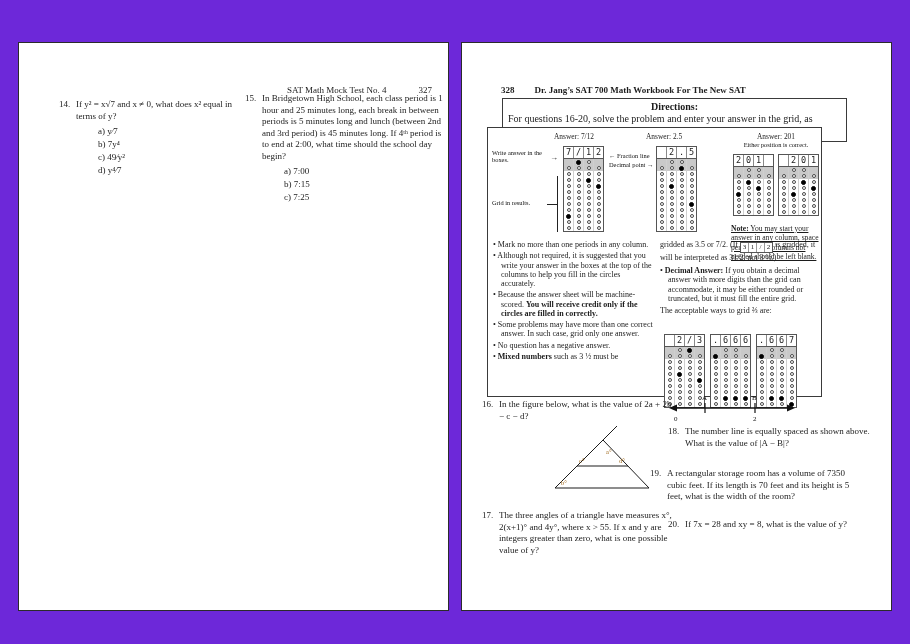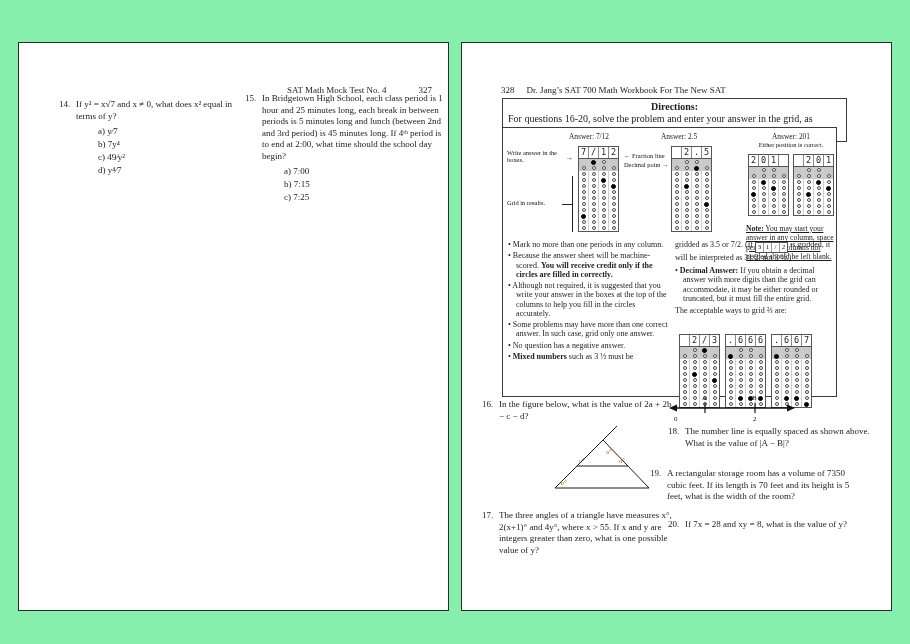--- a/index.html
+++ b/index.html
@@ -1,39 +1,39 @@
 <!DOCTYPE html>
 <html><head>
 <meta charset="utf-8">
 <style>
   html,body{margin:0;padding:0;background:#fff;}
-  .canvas{position:relative;width:910px;height:644px;background:#86efac;overflow:hidden;
+  .canvas{position:relative;width:910px;height:644px;background:#6d28d9;overflow:hidden;
           font-family:"Liberation Serif",serif;color:#1c1c1c;}
   .page{position:absolute;top:42px;width:429px;height:567px;border:1px solid #2b2b2b;background:#fff;}
   .page-left{left:18px;}
   .page-right{left:461px;}
 
   .lp-header{position:absolute;left:268px;top:42px;font-size:9px;display:flex;gap:32px;white-space:nowrap;}
-  .rp-header{position:absolute;left:39px;top:42px;font-size:9px;display:flex;gap:12px;white-space:nowrap;}
+  .rp-header{position:absolute;left:39px;top:42px;font-size:9px;display:flex;gap:20px;white-space:nowrap;font-weight:bold;}
 
   .col{position:absolute;}
   .lcol1{left:40px;top:50px;width:182px;}
   .lcol2{left:226px;top:50px;width:200px;}
 
   .q{display:flex;font-size:9px;line-height:1.28;margin-bottom:12px;}
   .qnum{width:17px;flex:none;}
   .qtext{flex:1;}
   .choices{margin-top:3px;}
   .choice{padding-left:22px;line-height:1.45;}
 
   
   .dbox1{position:absolute;left:40px;top:55px;width:333px;border:1px solid #3a3a3a;
          font-size:10px;line-height:1.22;padding:2px 5px 3px 5px;background:#fff;}
   .dtitle{text-align:center;font-weight:bold;}
-  .dbox2{position:absolute;left:40px;top:84px;width:333px;height:268px;border:1px solid #3a3a3a;background:#fff;}
+  .dbox2{position:absolute;left:25px;top:84px;width:333px;height:268px;border:1px solid #3a3a3a;background:#fff;}
 
   .ann{position:absolute;font-size:6.4px;line-height:1.15;color:#111;}
   .ans{position:absolute;font-size:7.4px;white-space:nowrap;}
   .center{text-align:center;}
   .note{position:absolute;left:243px;top:96px;width:90px;font-size:7.6px;line-height:1.25;
         text-decoration:underline;}
   .note .nlabel{font-weight:bold;text-decoration:underline;}
 
   .gwrap{position:absolute;}
   .sgrid{display:inline-block;border:1px solid #555;background:#fff;}
@@ -673,22 +673,22 @@
               </div>
             </div></div>
       </div>
 
       <div class="note">
         <span class="nlabel">Note:</span><span> You may start your answer in any column, space permitting. Columns not needed should be left blank.</span>
       </div>
 
       <div class="blist">
         <div class="bitem"><span>Mark no more than one periods in any column.</span><span class="bb"></span><span></span></div>
+        <div class="bitem"><span>Although not required, it is suggested that you write your answer in the boxes at the top of the columns to help you fill in the circles accurately.</span><span class="bb"></span><span></span></div>
         <div class="bitem"><span>Because the answer sheet will be machine-scored. </span><span class="bb">You will receive credit only if the circles are filled in correctly.</span><span></span></div>
-        <div class="bitem"><span>Although not required, it is suggested that you write your answer in the boxes at the top of the columns to help you fill in the circles accurately.</span><span class="bb"></span><span></span></div>
         <div class="bitem"><span>Some problems may have more than one correct answer.  In such case, grid only one answer.</span><span class="bb"></span><span></span></div>
         <div class="bitem"><span>No question has a negative answer.</span><span class="bb"></span><span></span></div>
         <div class="bitem"><span></span><span class="bb">Mixed numbers</span><span> such as 3 ½ must be</span></div>
       </div>
 
       <div class="rcol">
         <div class="rpar">
           <span>gridded as 3.5 or 7/2. (If </span><span class="mini">
               <span>3</span>
               <span>1</span>

